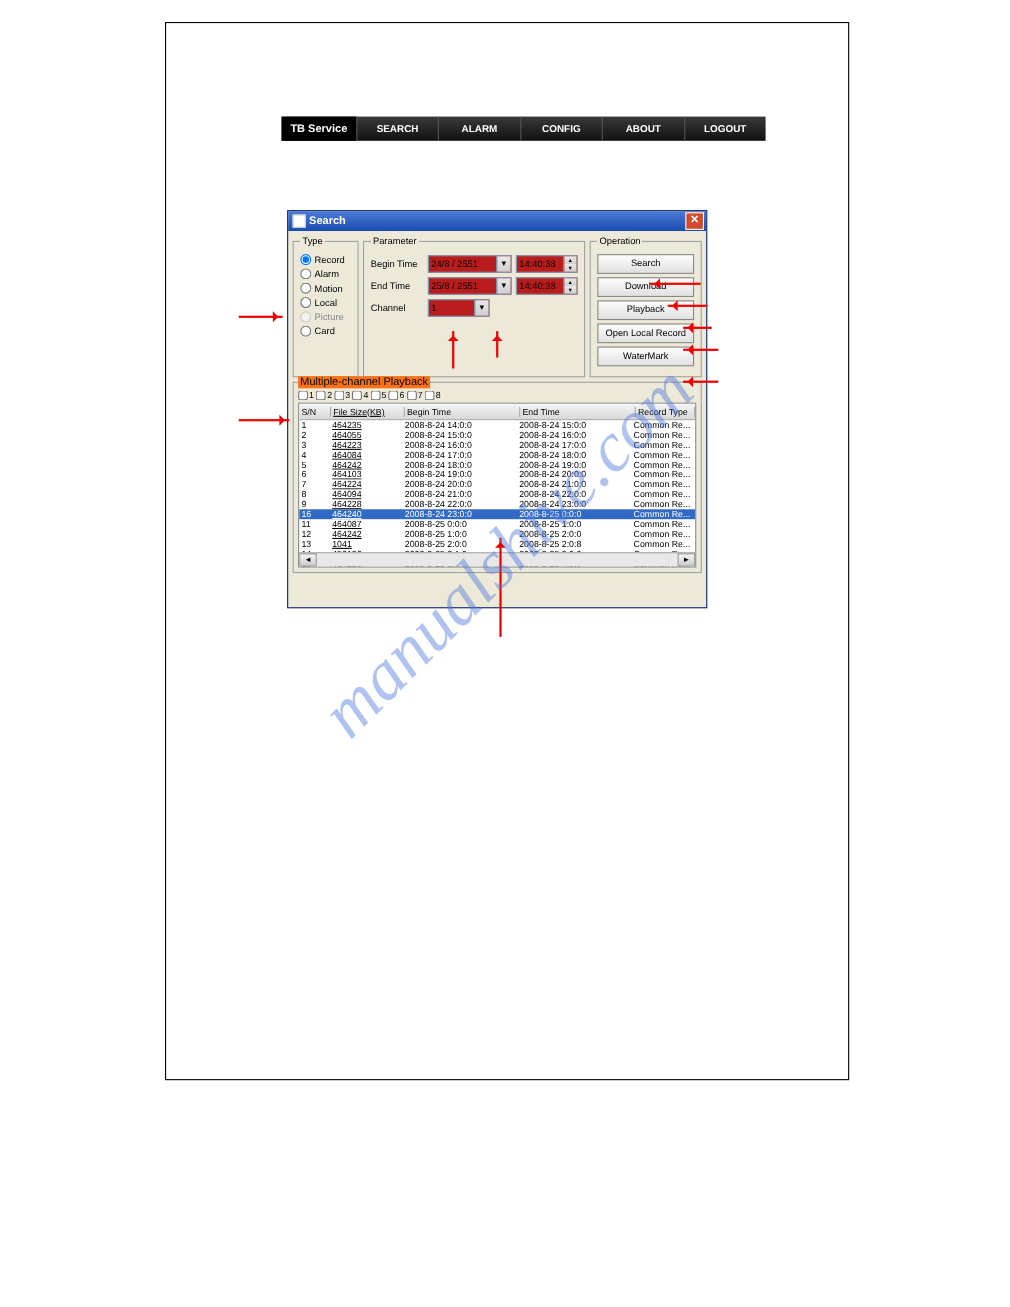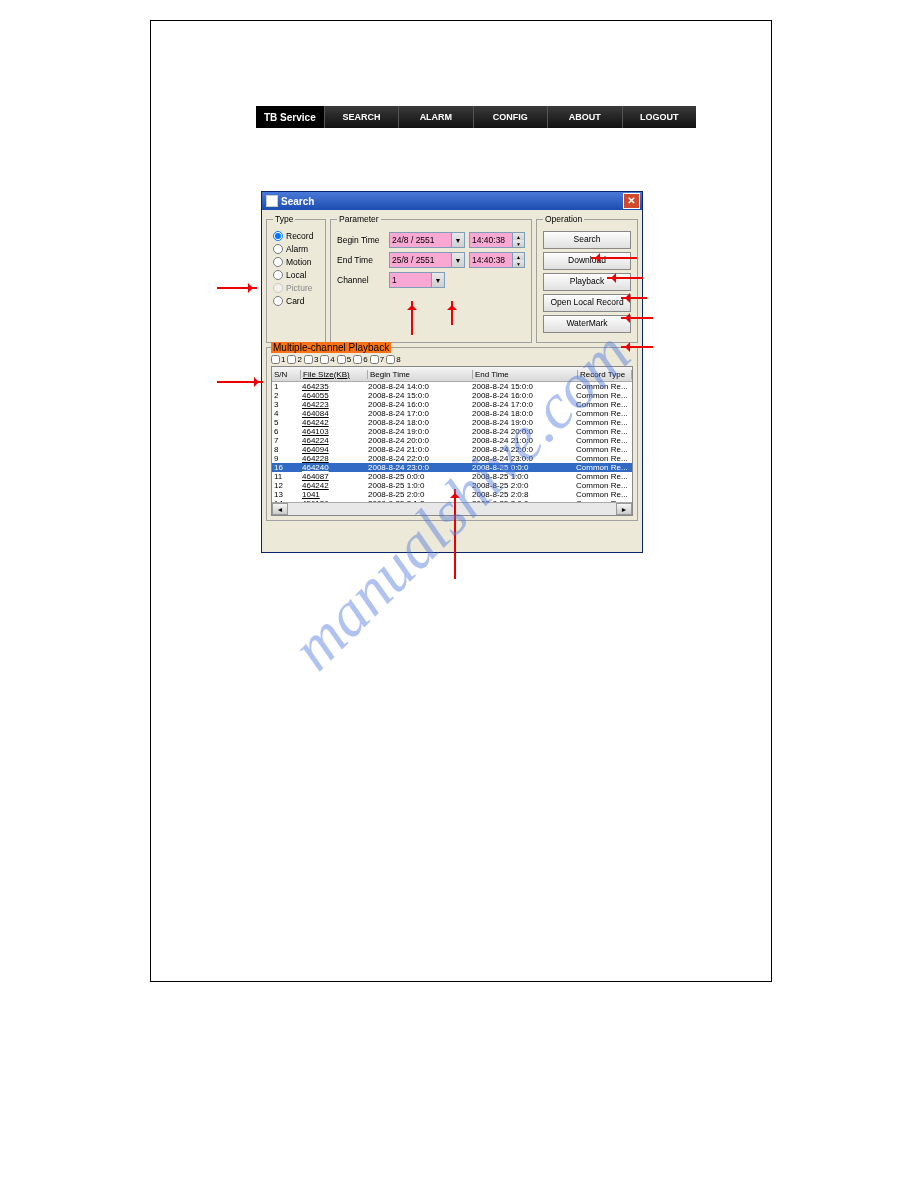--- a/index.html
+++ b/index.html
@@ -103,21 +103,21 @@
   .type-group { width: 62px; }
   .type-group label { display: flex; align-items: center; gap: 3px; margin: 3px 0; }
   .type-group input { margin: 0; width: 10px; height: 10px; }
   .type-group .disabled { color: #888; }
 
   .param-group { flex: 1; }
   .param-row { display: flex; align-items: center; gap: 4px; margin: 4px 0; }
   .param-row .lbl { width: 48px; }
   .date-combo, .time-spin, .ch-combo {
     display: flex; align-items: center;
-    background: #f9a8d4; border: 1px solid #7f9db9; height: 14px;
+    background: #b91c1c; border: 1px solid #7f9db9; height: 14px;
     font-size: 8.5px;
   }
   .date-combo { width: 72px; justify-content: space-between; padding-left: 2px; }
   .time-spin { width: 52px; justify-content: space-between; padding-left: 2px; }
   .ch-combo { width: 52px; justify-content: space-between; padding-left: 2px; }
   .dd-btn {
     width: 12px; height: 100%;
     background: linear-gradient(#e8e8e8,#cfcfcf);
     border-left: 1px solid #7f9db9;
     display: flex; align-items: center; justify-content: center;

